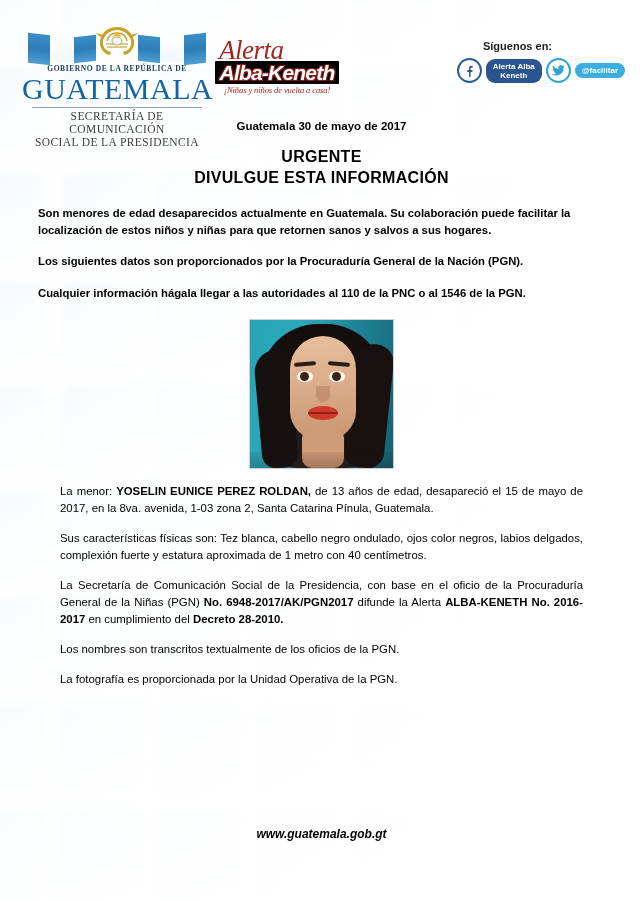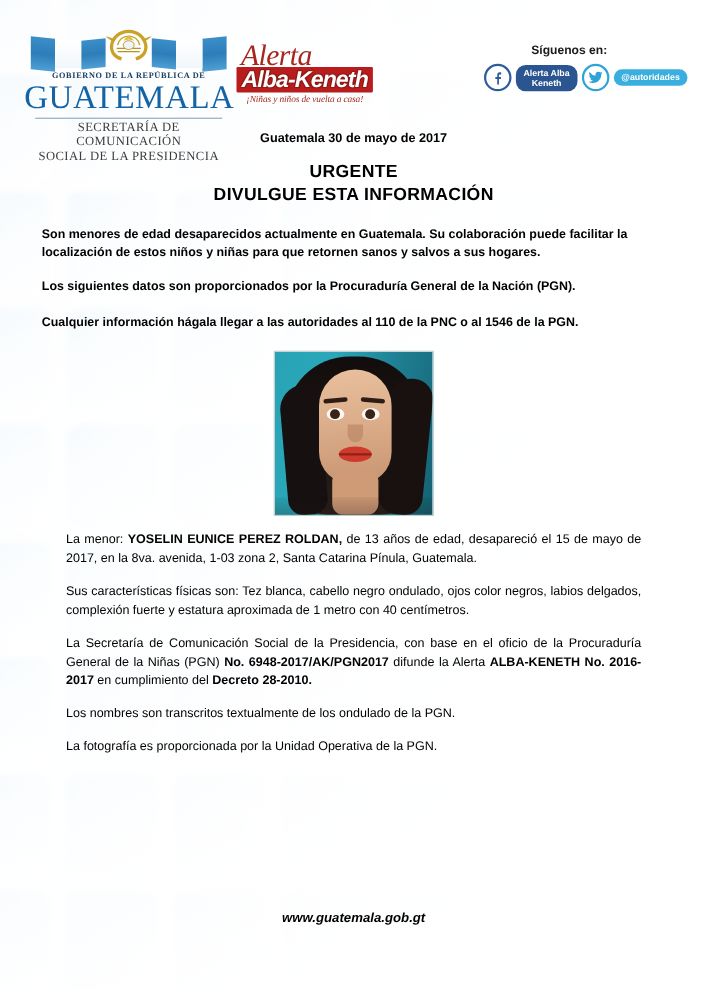--- a/index.html
+++ b/index.html
@@ -156,21 +156,21 @@
     letter-spacing: -0.5px;
   }
   #alba-keneth {
     font-family: "Liberation Sans", sans-serif;
     font-weight: bold;
     font-style: italic;
     font-size: 21px;
     line-height: 22px;
     letter-spacing: -0.8px;
     color: #ffffff;
-    background: #b91c1c;
+    background: #000000;
     -webkit-text-stroke: 0px;
     padding: 0 5px;
     text-shadow:
       -1px -1px 0 #8e1b17, 1px -1px 0 #8e1b17,
       -1px  1px 0 #8e1b17, 1px  1px 0 #8e1b17;
     border-radius: 1px;
     text-align: right;
   }
   #alerta-tag {
     font-family: "Liberation Serif", serif;
@@ -517,21 +517,21 @@
           </div>
           <div class="pill fb">
             <span>Alerta Alba</span><br>
             <span>Keneth</span>
           </div>
           <div class="round-icon tw">
             <svg width="13" height="11" viewBox="0 0 13 11">
               <path d="M12.9 1.3c-.48.21-.99.35-1.52.42.55-.33.96-.85 1.16-1.46-.51.3-1.08.52-1.68.64A2.64 2.64 0 0 0 6.4 3.31c0 .21.02.41.07.6A7.5 7.5 0 0 1 1.02.48a2.64 2.64 0 0 0 .82 3.52c-.43-.01-.84-.13-1.2-.33v.03c0 1.28.91 2.35 2.12 2.59-.22.06-.46.09-.7.09-.17 0-.34-.02-.5-.05a2.64 2.64 0 0 0 2.46 1.83A5.3 5.3 0 0 1 0 9.29a7.47 7.47 0 0 0 4.06 1.19c4.87 0 7.53-4.03 7.53-7.53l-.01-.34c.52-.37.97-.84 1.32-1.37z" fill="#2ea3d8"></path>
             </svg>
           </div>
-          <div class="pill tw">@autoridades</div>
+          <div class="pill tw">@facilitar</div>
         </div>
       </div>
     </div>
 
     <div id="date-line">Guatemala 30 de mayo de 2017</div>
 
     <div id="urgente">URGENTE</div>
     <div id="divulgue">DIVULGUE ESTA INFORMACIÓN</div>
 
     <div id="intro">
@@ -564,20 +564,20 @@
     </div>
 
     <div id="body-text">
       <p><span>La menor: </span><b>YOSELIN EUNICE PEREZ ROLDAN,</b><span> de 13 años de edad, desapareció el 15 de mayo de 2017, en la 8va. avenida, 1-03 zona 2, Santa Catarina Pínula, Guatemala.</span></p>
 
       <p>Sus características físicas son: Tez blanca, cabello negro ondulado, ojos color negros, labios delgados, complexión fuerte y estatura aproximada de 1 metro con 40 centímetros.</p>
 
 
       <p><span>La Secretaría de Comunicación Social de la Presidencia, con base en el oficio de la Procuraduría General de la Niñas (PGN) </span><b>No. 6948-2017/AK/PGN2017</b><span> difunde la Alerta </span><b>ALBA-KENETH No. 2016-2017</b><span> en cumplimiento del </span><b>Decreto 28-2010.</b></p>
 
-      <p>Los nombres son transcritos textualmente de los ondulado de la PGN.</p>
+      <p>Los nombres son transcritos textualmente de los oficios de la PGN.</p>
       <p>La fotografía es proporcionada por la Unidad Operativa de la PGN.</p>
     </div>
 
     <div id="footer-url">www.guatemala.gob.gt</div>
 
   </div>
 </div>
 
 </body></html>

